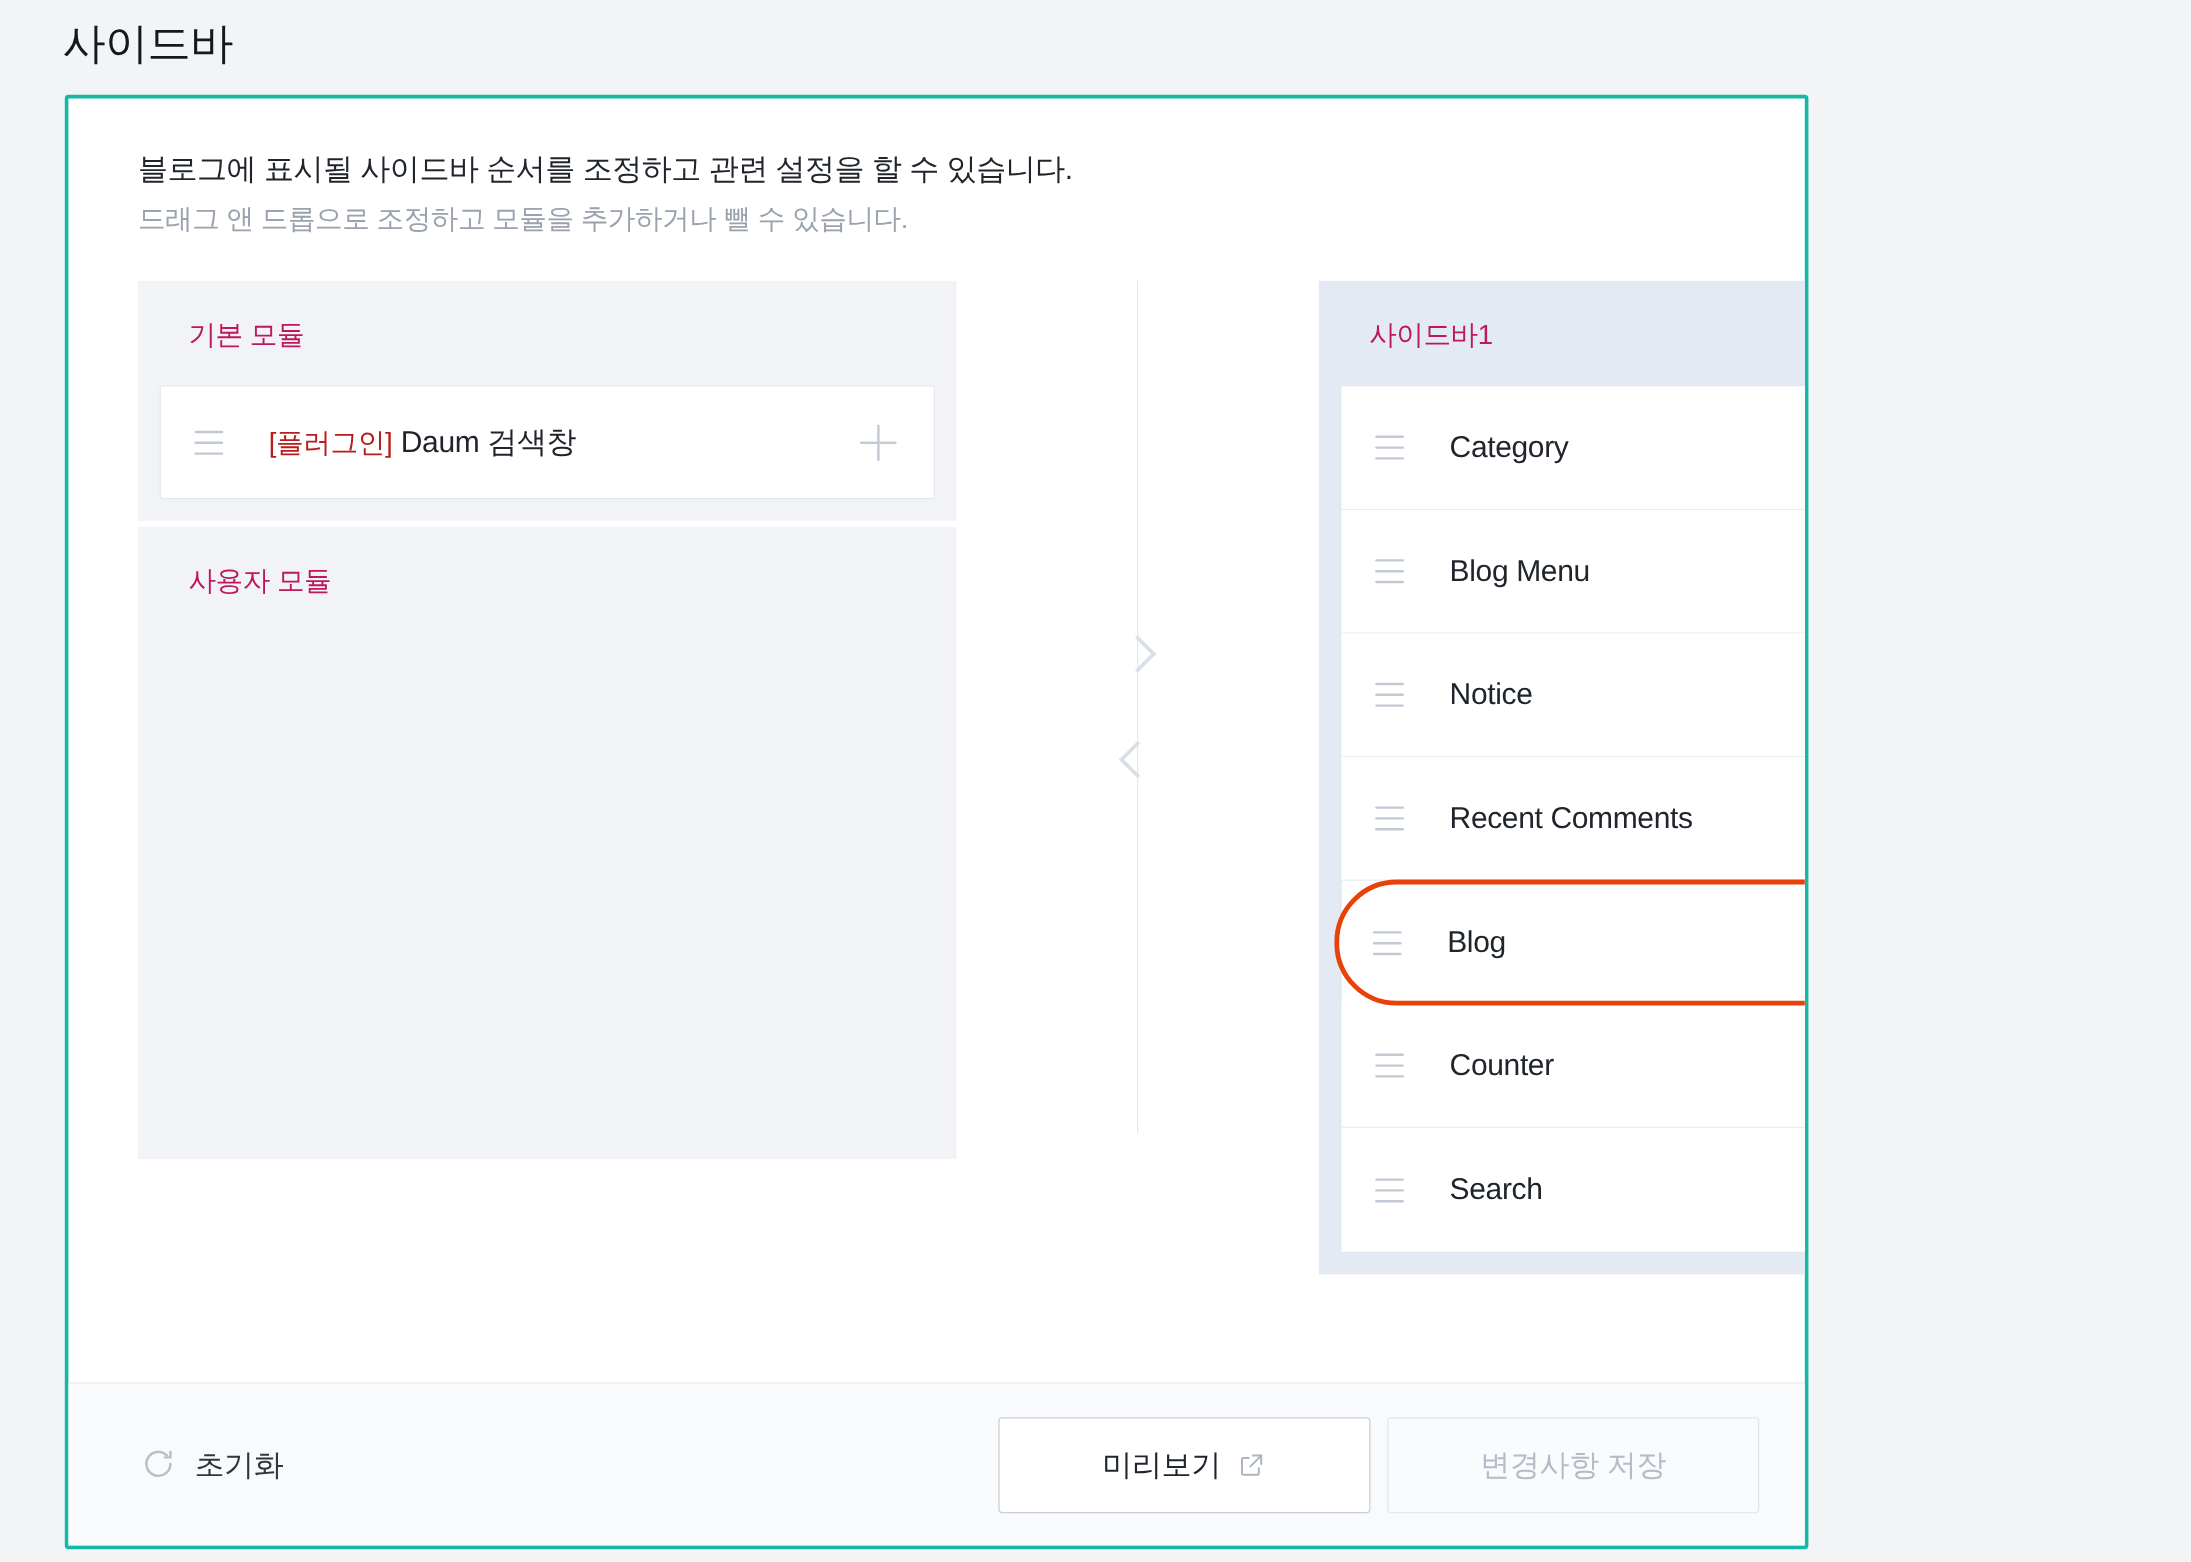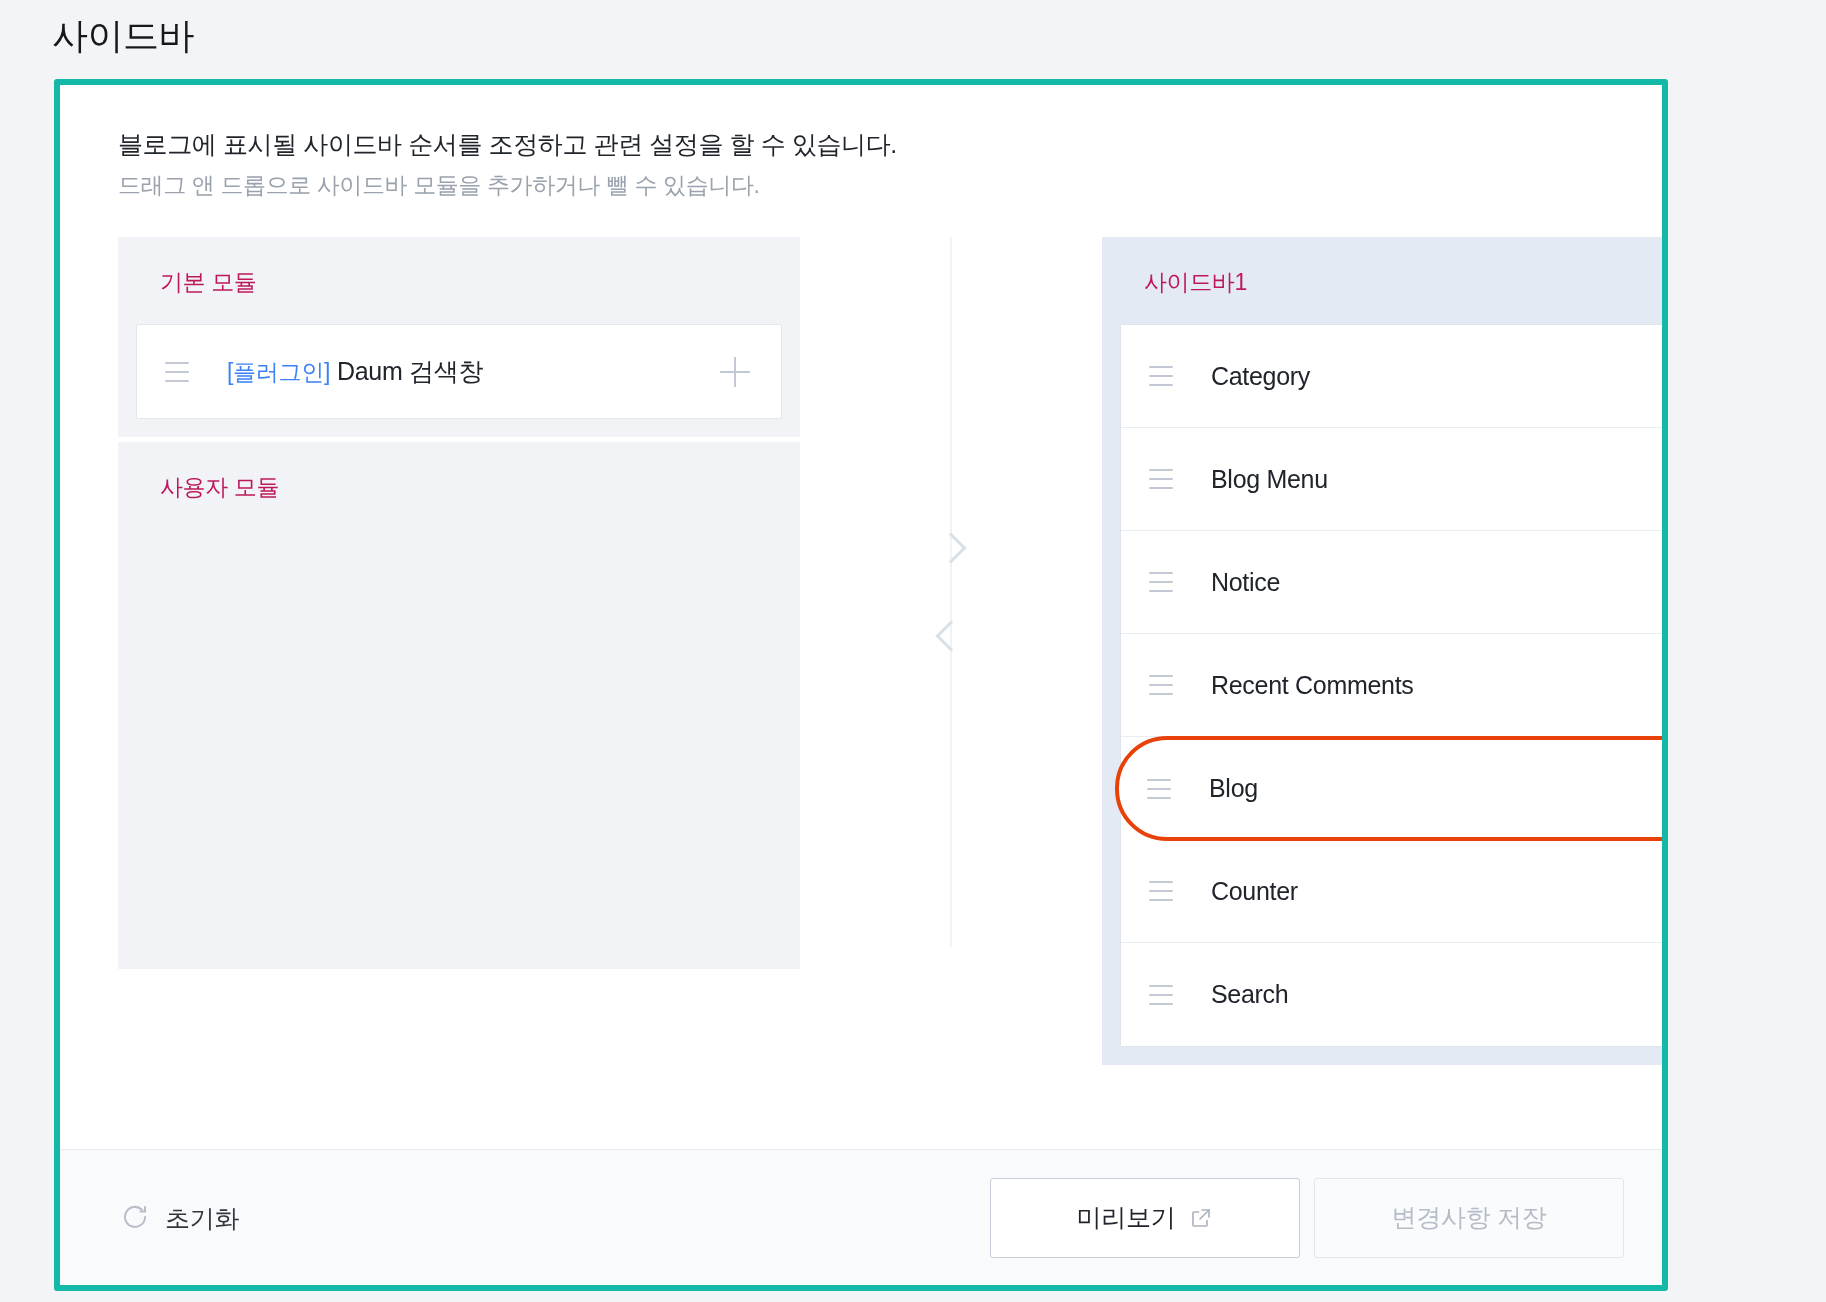--- a/index.html
+++ b/index.html
@@ -31,24 +31,24 @@
     font-weight: 400;
     color: #15181c;
     letter-spacing: -0.5px;
   }
 
   
   .card {
     position: absolute;
     left: 22px;
     top: 79px;
-    width: 1614px;
+    width: 1453px;
     height: 1212px;
     background: #ffffff;
-    border: 6px solid #14b8a6;
+    border: 3px solid #14b8a6;
     border-radius: 3px;
     overflow: hidden;
   }
 
   .card-body {
     position: absolute;
     left: 0; top: 0;
     width: 100%;
     height: 1076px;
   }
@@ -135,21 +135,21 @@
   }
 
   .module-label {
     margin-left: 38px;
     font-size: 25px;
     color: #20242b;
     letter-spacing: -0.3px;
     white-space: nowrap;
   }
   .plugin-tag {
-    color: #3b82f6;
+    color: #b91c1c;
     margin-right: 7px;
     font-size: 23px;
   }
 
   .row-action {
     margin-left: auto;
     width: 40px;
     height: 40px;
     position: relative;
     flex: 0 0 40px;
@@ -312,21 +312,21 @@
 <div class="page">
 
   <h1 class="page-title">사이드바</h1>
 
   <div class="card">
 
     <div class="card-body">
 
       <div class="intro">
         <div class="intro-primary">블로그에 표시될 사이드바 순서를 조정하고 관련 설정을 할 수 있습니다.</div>
-        <div class="intro-secondary">드래그 앤 드롭으로 사이드바 모듈을 추가하거나 뺄 수 있습니다.</div>
+        <div class="intro-secondary">드래그 앤 드롭으로 조정하고 모듈을 추가하거나 뺄 수 있습니다.</div>
       </div>
 
       <div class="panels">
 
         <div class="panel-left">
 
           <div class="group-basic">
             <div class="group-title">기본 모듈</div>
 
             <div class="module-card">

